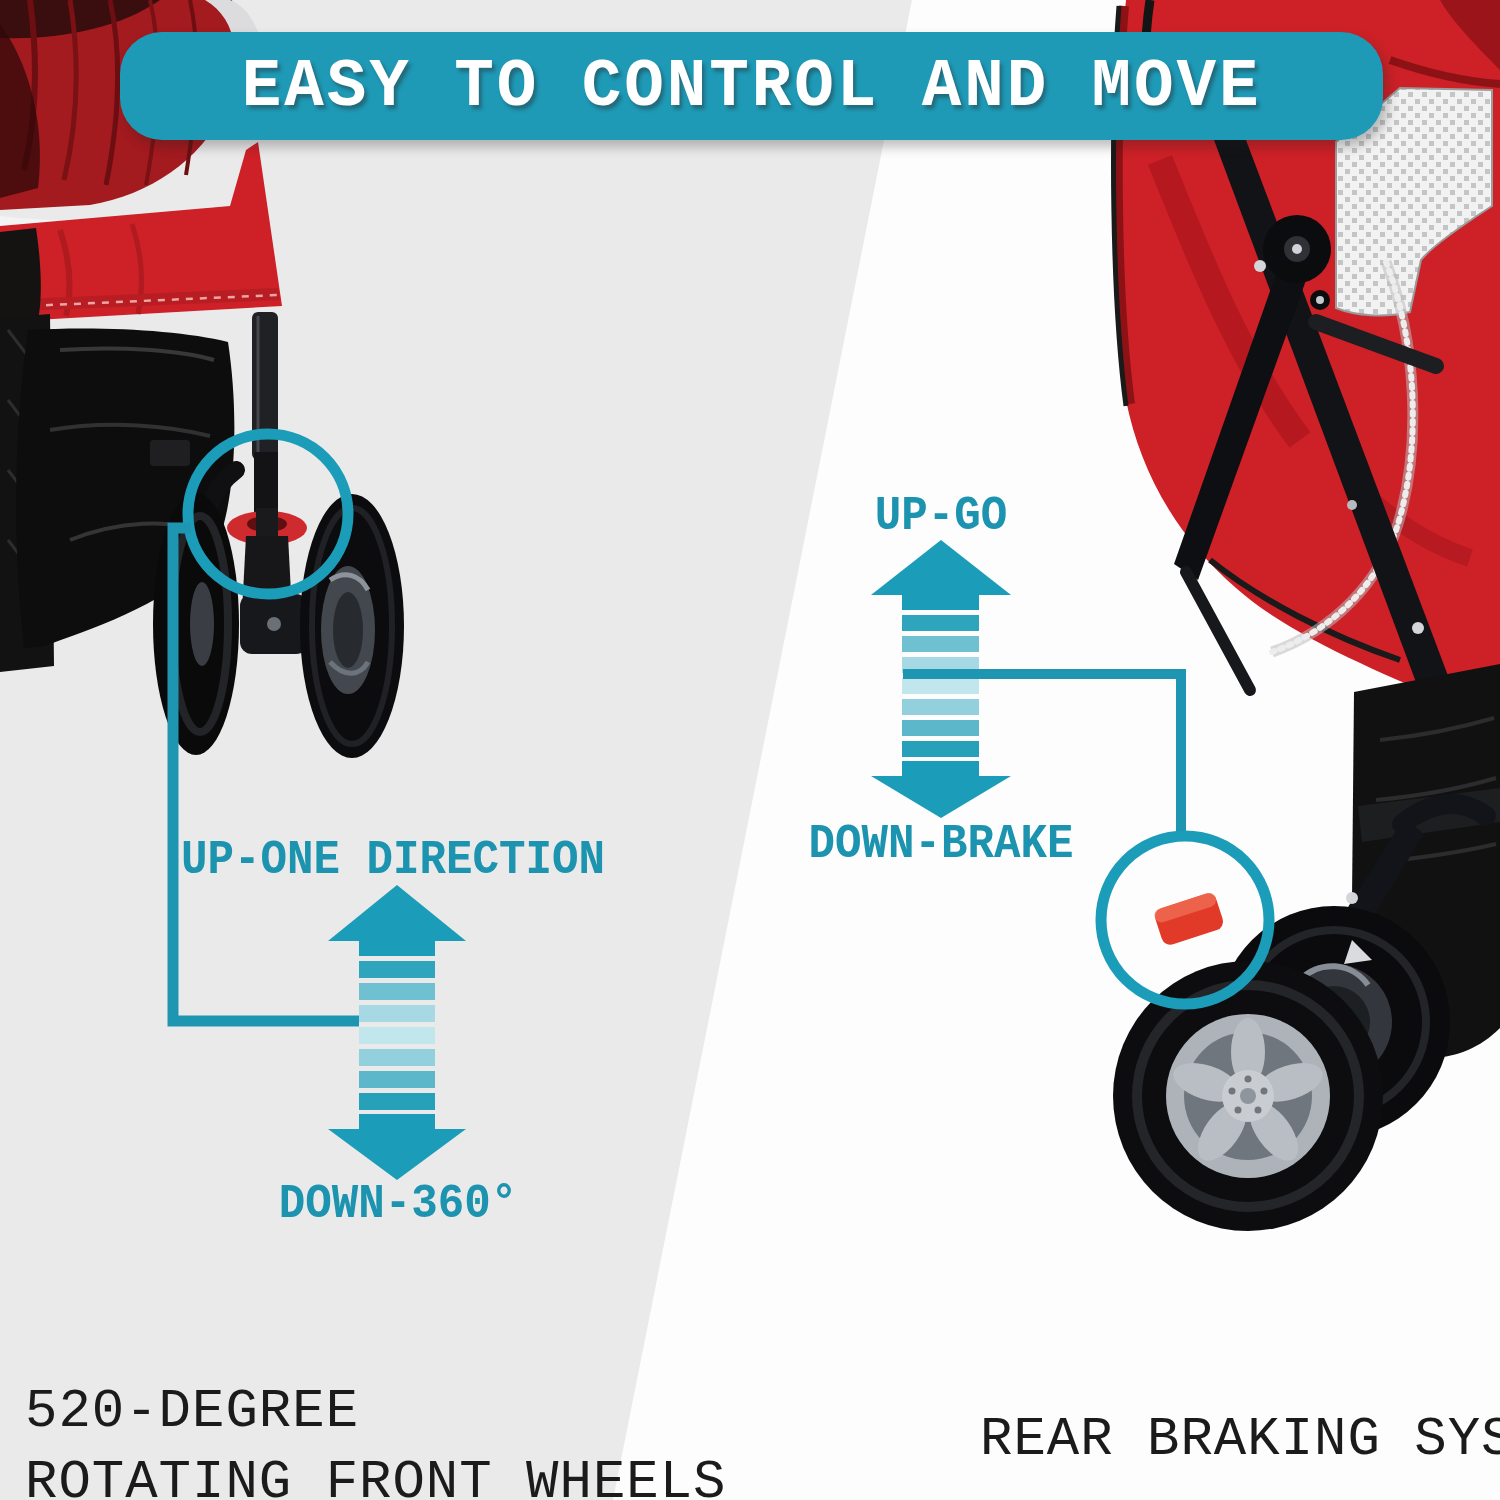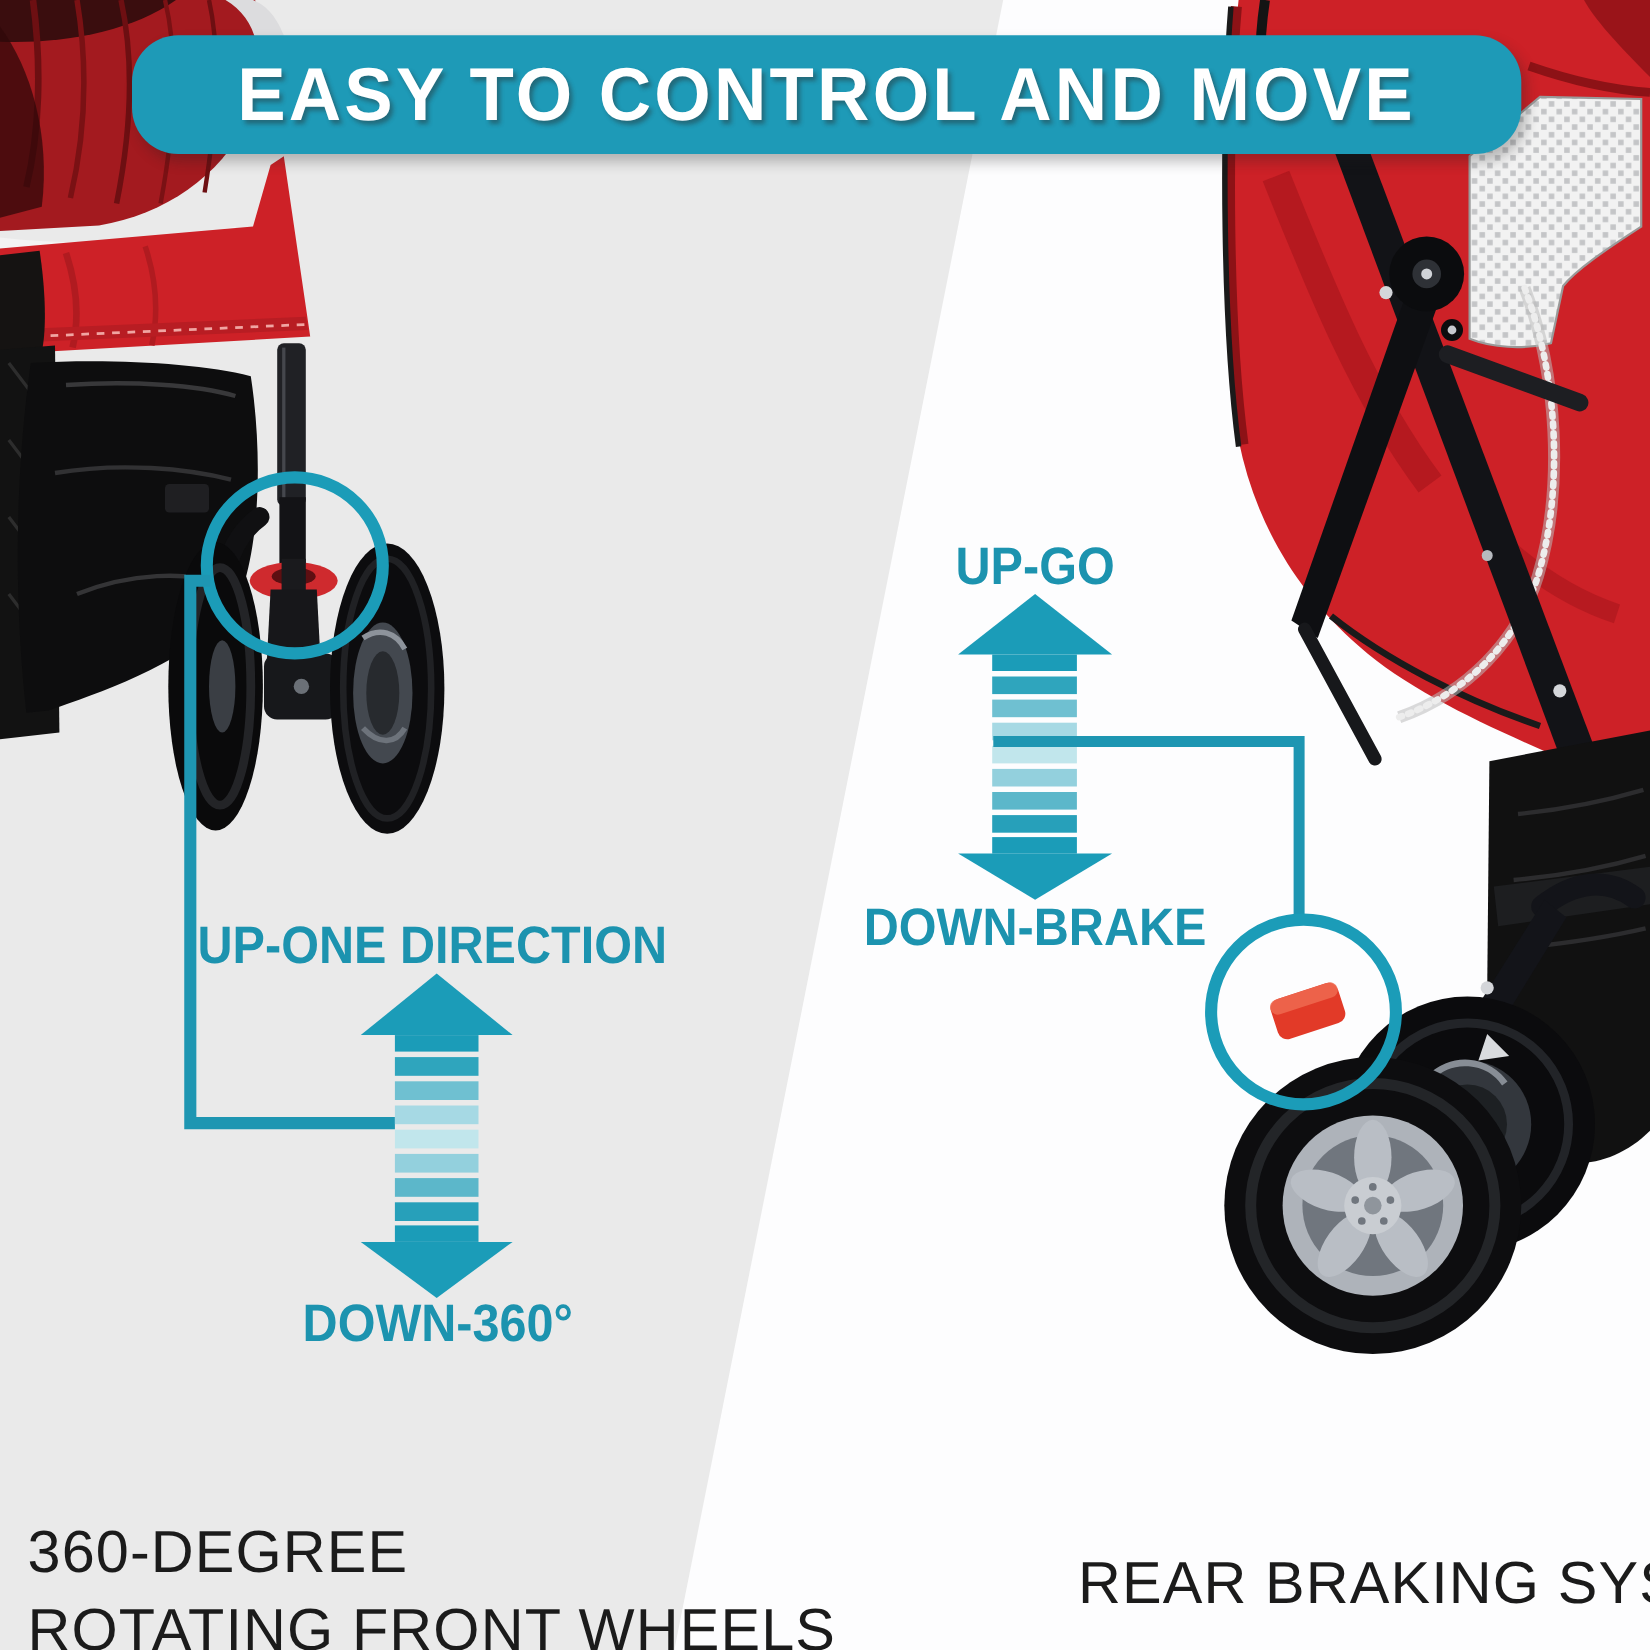--- a/index.html
+++ b/index.html
@@ -1,19 +1,19 @@
 <!DOCTYPE html>
 <html style="--banner_teal: #1e9ab7; --label_teal: #1c93af; --arrow_teal: #1b9cb8; --connector_teal: #1e96b2; --background_gray: #eaeaea; --background_white: #fdfdfe; --caption_black: #1b1b1b; --stroller_red: #cd2127; --stroller_dark_red: #a8161c; --swivel_ring_red: #cf2a2e; --brake_pedal_red: #e23a28; --frame_black: #131417; --hub_gray: #aeb3ba;"><head>
 <meta charset="utf-8">
 <style>
   html,body{margin:0;padding:0;background:#fff;}
   .canvas{
     position:relative;width:1500px;height:1500px;overflow:hidden;
     background:var(--background_gray,#eaeaea);
-    font-family:Liberation Sans, sans-serif;
+    font-family:Liberation Mono, monospace;
   }
   .white-wedge{
     position:absolute;left:0;top:0;width:1500px;height:1500px;z-index:1;
     background:var(--background_white,#fdfdfe);
     clip-path:polygon(912px 0px,1500px 0px,1500px 1500px,613px 1500px);
   }
   svg.photos{position:absolute;left:0;top:0;z-index:2;}
   svg.overlay{position:absolute;left:0;top:0;z-index:4;pointer-events:none;}
   .banner{
     position:absolute;left:120px;top:32px;width:1263px;height:108px;z-index:5;
@@ -233,18 +233,18 @@
     <span class="banner-title">EASY TO CONTROL AND MOVE</span>
   </div>
 
   <div class="teal-label lbl-up-one">UP-ONE DIRECTION</div>
   <div class="teal-label lbl-down-360">DOWN-360°</div>
 
   <div class="teal-label lbl-up-go">UP-GO</div>
   <div class="teal-label lbl-down-brake">DOWN-BRAKE</div>
 
   <div class="caption caption-left">
-    <div>360-DEGREE</div>
+    <div>520-DEGREE</div>
     <div>ROTATING FRONT WHEELS</div>
   </div>
 
   <div class="caption caption-right">REAR BRAKING SYSTEM</div>
 </div>
 
 </body></html>

